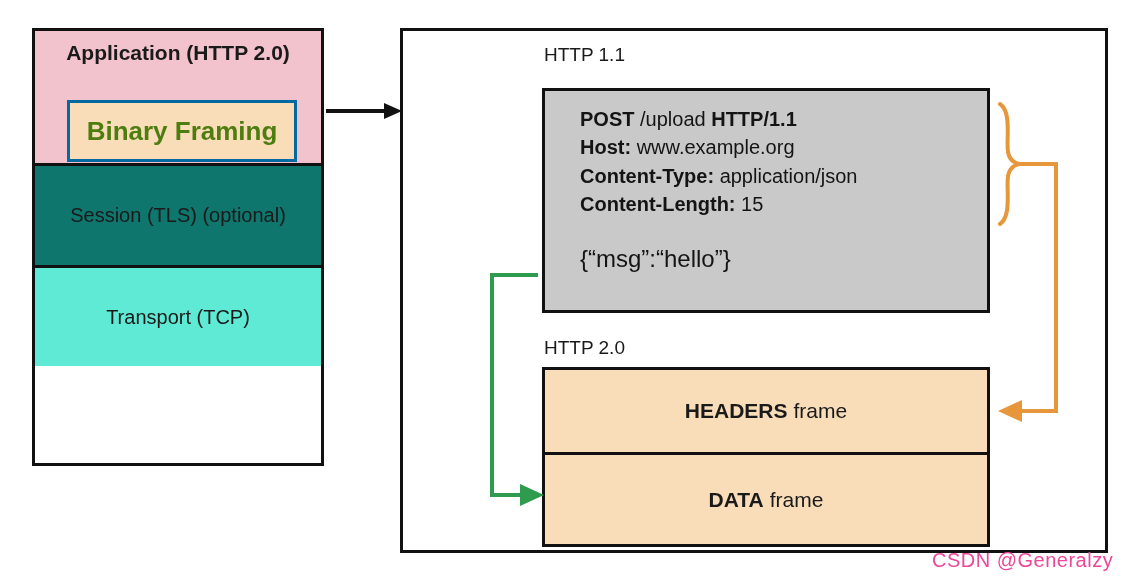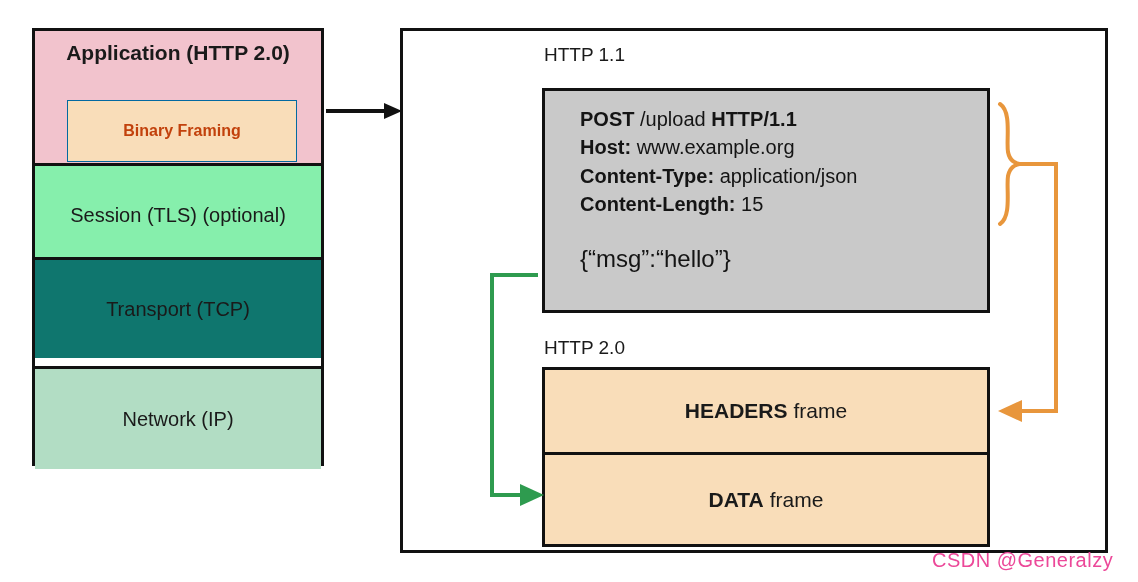--- a/index.html
+++ b/index.html
@@ -46,54 +46,54 @@
     height: 132px;
     background: #f2c3cd;
     align-items: flex-start;
     padding-top: 10px;
     font-weight: bold;
     font-size: 21px;
   }
   .layer-session {
     top: 132px;
     height: 102px;
-    background: #86efac;
+    background: #0f766e;
     border-top: 3px solid #111111;
     font-size: 20px;
   }
   .layer-transport {
-    top: 226px;
+    top: 234px;
     height: 101px;
-    background: #0f766e;
+    background: #5eead4;
     border-top: 3px solid #111111;
     font-size: 20px;
     text-align: right;
   }
   .layer-network {
     top: 335px;
     height: 103px;
     background: #b2ddc4;
     border-top: 3px solid #111111;
     font-size: 20px;
   }
   .binary-framing {
     position: absolute;
     left: 32px;
     top: 69px;
     width: 230px;
     height: 62px;
     background: #f9ddb9;
-    border: 1px solid #0369a1;
+    border: 3px solid #0369a1;
     box-sizing: border-box;
     display: flex;
     align-items: center;
     justify-content: center;
     font-weight: bold;
-    font-size: 16px;
-    color: #c2410c;
+    font-size: 26px;
+    color: #4d7c0f;
   }
 
   
   .black-arrow {
     position: absolute;
     left: 326px;
     top: 103px;
     width: 76px;
     height: 16px;
   }
@@ -202,23 +202,20 @@
     </div>
     <div class="binary-framing">
       <span>Binary Framing</span>
     </div>
     <div class="layer layer-session">
       <span>Session (TLS) (optional)</span>
     </div>
     <div class="layer layer-transport">
       <span>Transport (TCP)</span>
     </div>
-    <div class="layer layer-network">
-      <span>Network (IP)</span>
-    </div>
   </div>
 
   <svg class="black-arrow" viewBox="0 0 76 16">
     <line x1="0" y1="8" x2="58" y2="8" stroke="#111111" stroke-width="4"></line>
     <polygon points="58,0 76,8 58,16" fill="#111111"></polygon>
   </svg>
 
   <div class="outer-box"></div>
 
   <div class="caption caption-http11">HTTP 1.1</div>

